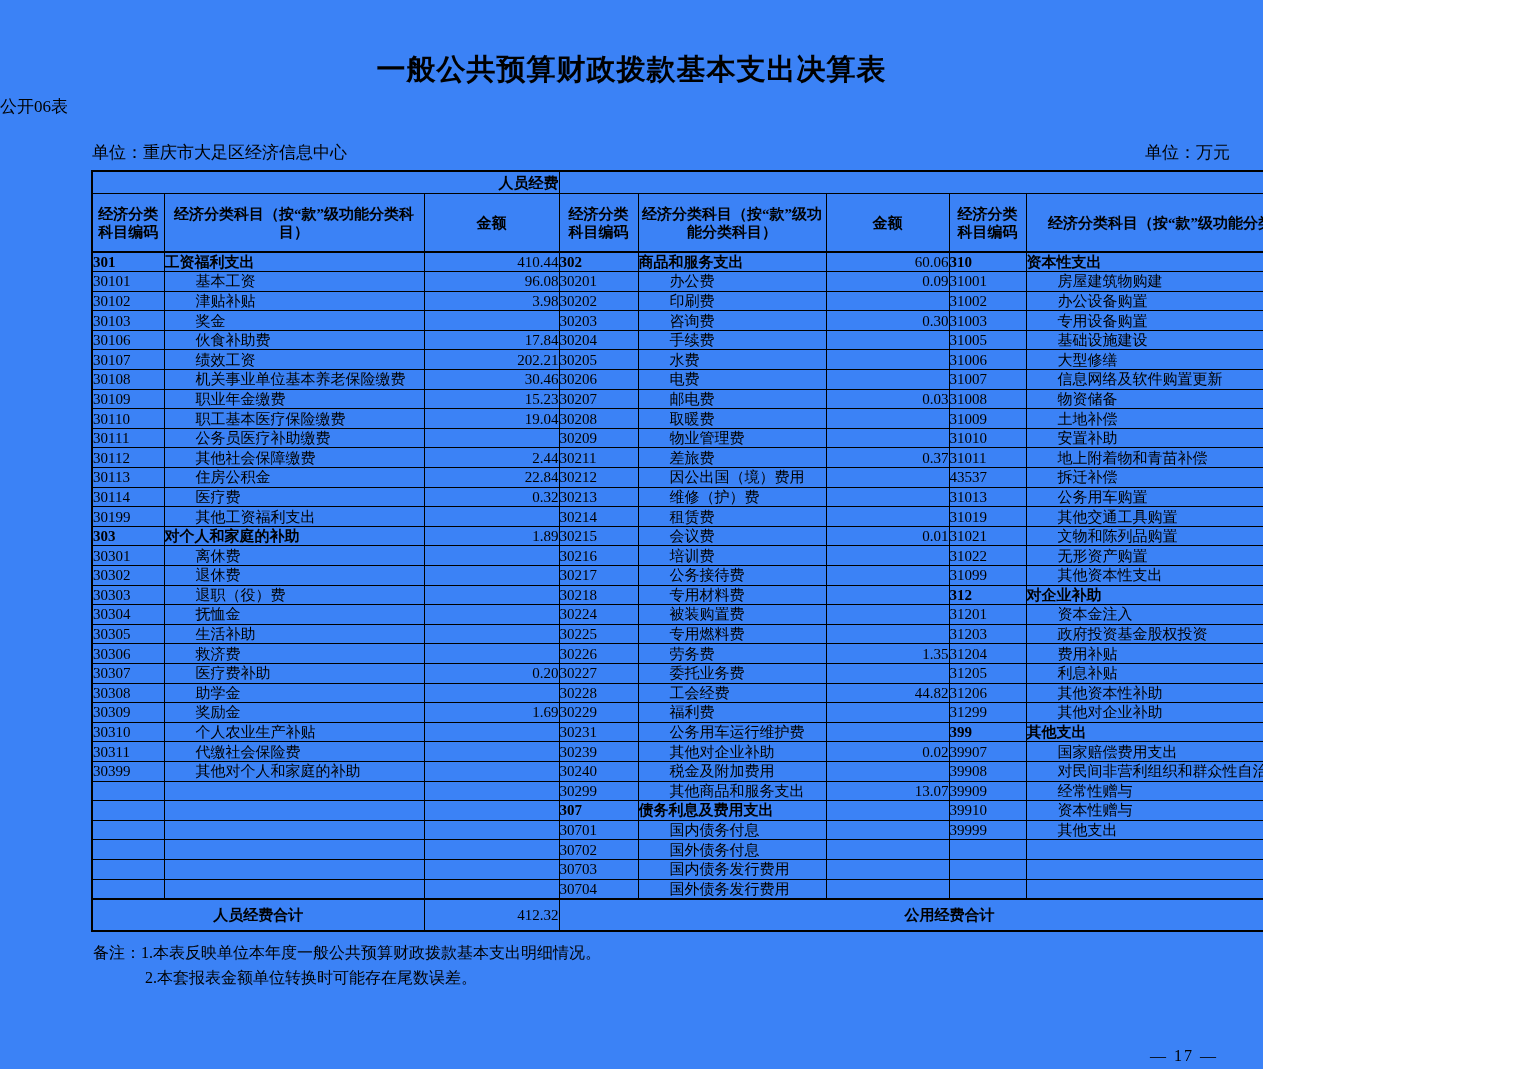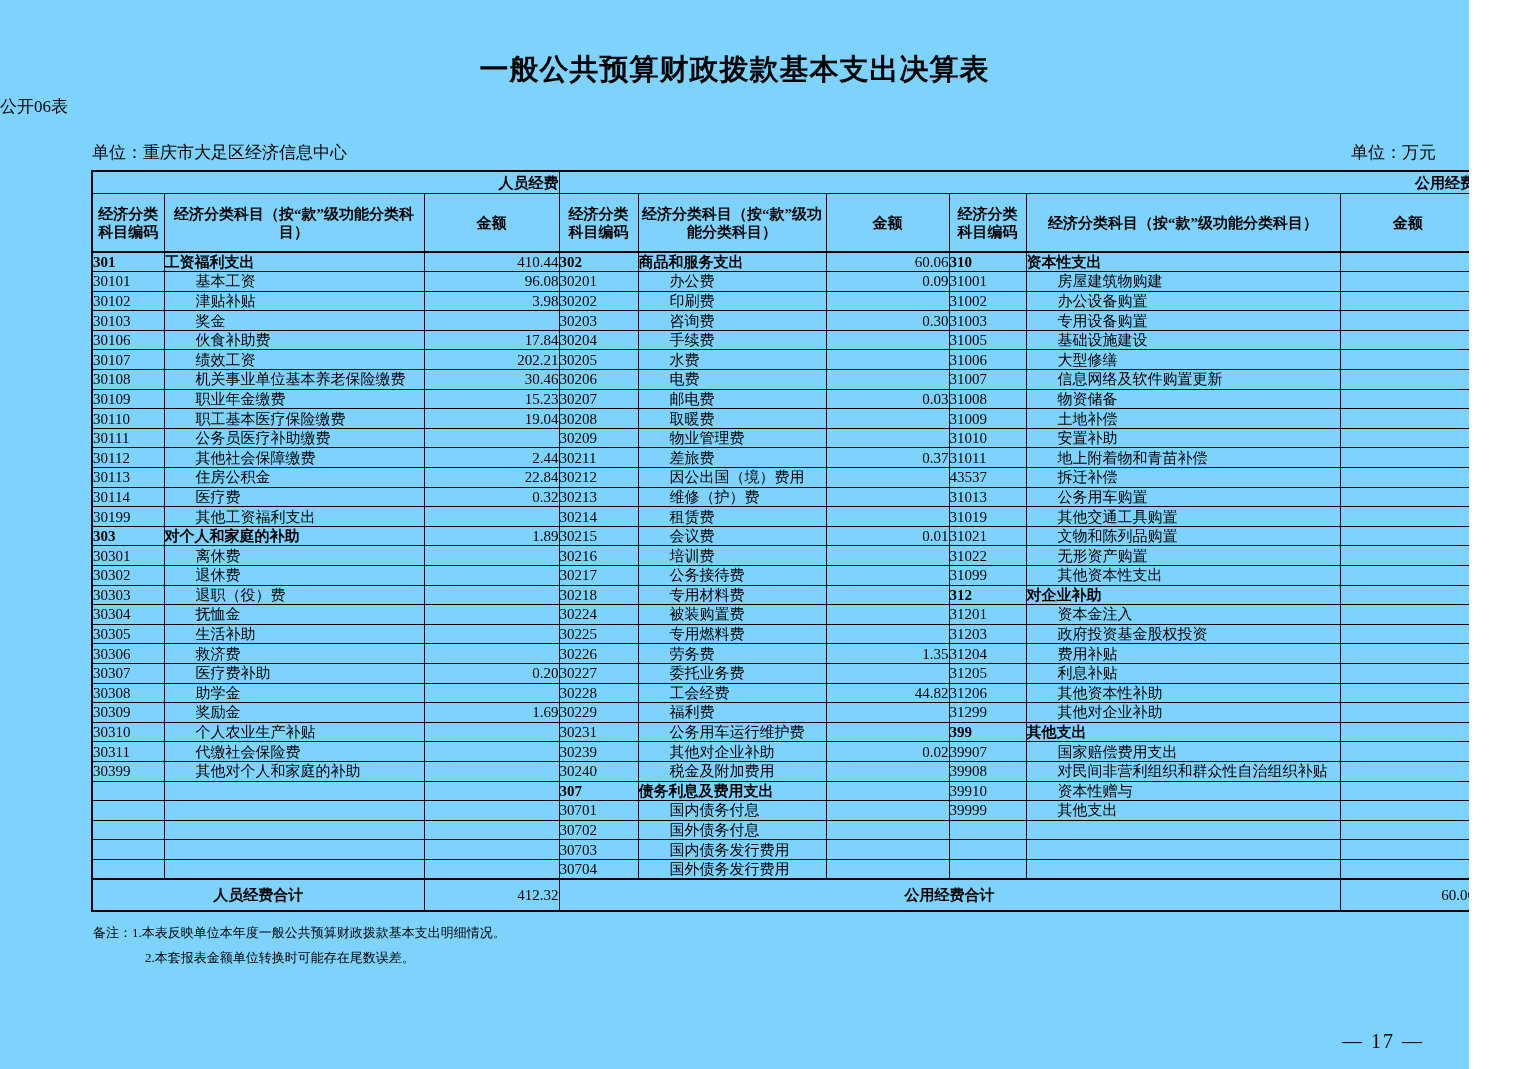--- a/index.html
+++ b/index.html
@@ -1,38 +1,38 @@
 <!DOCTYPE html>
 <html><head>
 <meta charset="utf-8">
 <style>
   html,body{margin:0;padding:0;background:#fff;color:#000;
     font-family:"Liberation Serif","DejaVu Serif",serif;}
-  .sheet{position:relative;width:1469px;height:1069px;background:#7dd3fc;overflow:hidden;}
+  .sheet{position:relative;width:1263px;height:1069px;background:#3b82f6;overflow:hidden;}
   .title{padding-top:50px;text-align:center;font-size:29px;font-weight:bold;line-height:38px;letter-spacing:1px;}
   .table-code{margin:8px 40px 0 0;text-align:left;font-size:17px;line-height:22px;}
   .unit-row{display:flex;justify-content:space-between;margin:24px 33px 0 92px;font-size:17px;line-height:22px;align-items:center;}
   table.fin{margin:6px 0 0 91px;width:1384px;border-collapse:collapse;table-layout:fixed;
     border:2px solid #000;}
   table.fin th,table.fin td{border:1px solid #000;font-size:15px;line-height:18px;
     overflow:hidden;white-space:nowrap;padding:0;}
   tr.group-row th{height:21px;font-weight:bold;text-align:right;}
   tr.head-row th{height:57px;font-weight:bold;text-align:center;white-space:normal;
     border-bottom:2px solid #000;padding:0 2px;}
   tbody tr{height:19.6px;}
   td.code{padding-left:3px;text-align:left;}
   td.subject{padding-left:3px;text-align:left;}
   td.subject.item{padding-left:31px;}
   td.amt{text-align:right;padding-right:2px;}
   .cat{font-weight:bold;}
   tr.total-row td{height:30px;border-top:2px solid #000;}
   tr.total-row td.tlabel{font-weight:bold;text-align:center;}
-  .notes{margin:8px 0 0 93px;font-size:13px;line-height:25px;}
+  .notes{margin:8px 0 0 93px;font-size:16px;line-height:25px;}
   .notes .n2{padding-left:52px;}
-  .page-num{position:absolute;right:45px;bottom:16px;font-size:20px;letter-spacing:2px;text-align:right;}
+  .page-num{position:absolute;right:45px;bottom:4px;font-size:16px;letter-spacing:2px;text-align:right;}
 </style>
 </head>
 <body>
 
 <div class="sheet">
   <div class="title">一般公共预算财政拨款基本支出决算表</div>
   <div class="table-code">公开06表</div>
   <div class="unit-row">
     <span>单位：重庆市大足区经济信息中心</span>
     <span>单位：万元</span>
@@ -362,20 +362,31 @@
           <td class="subject item">税金及附加费用</td>
           <td class="amt"></td>
           <td class="code">39908</td>
           <td class="subject item">对民间非营利组织和群众性自治组织补贴</td>
           <td class="amt"></td>
         </tr>
         <tr>
           <td class="code"></td>
           <td class="subject"></td>
           <td class="amt"></td>
+          <td class="code">30299</td>
+          <td class="subject item">其他商品和服务支出</td>
+          <td class="amt">13.07</td>
+          <td class="code">39909</td>
+          <td class="subject item">经常性赠与</td>
+          <td class="amt"></td>
+        </tr>
+        <tr>
+          <td class="code"></td>
+          <td class="subject"></td>
+          <td class="amt"></td>
           <td class="code cat">307</td>
           <td class="subject cat">债务利息及费用支出</td>
           <td class="amt"></td>
           <td class="code">39910</td>
           <td class="subject item">资本性赠与</td>
           <td class="amt"></td>
         </tr>
         <tr>
           <td class="code"></td>
           <td class="subject"></td>

